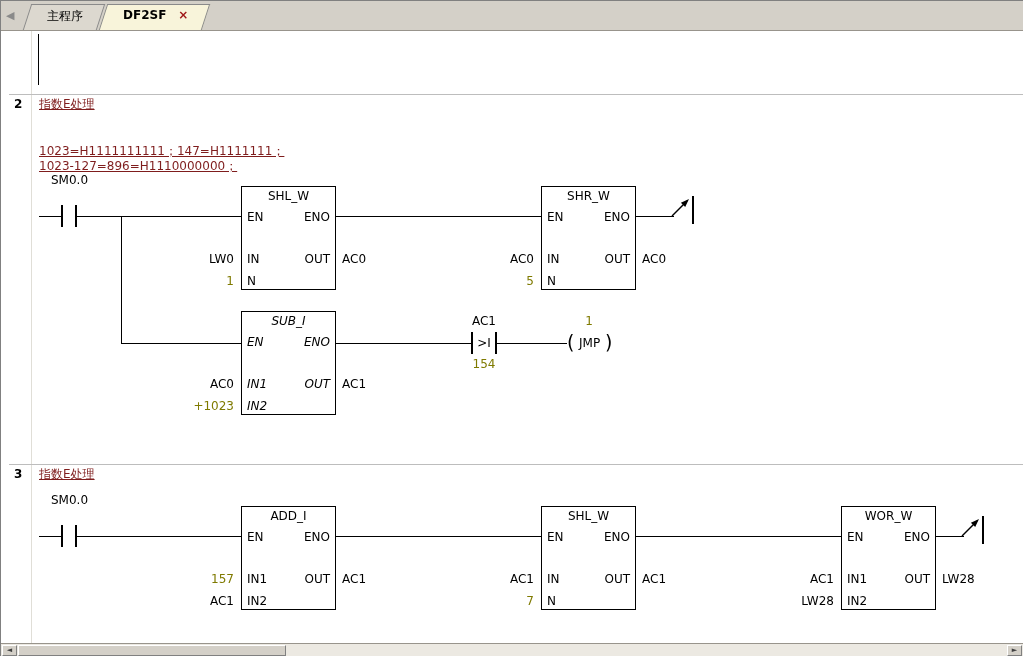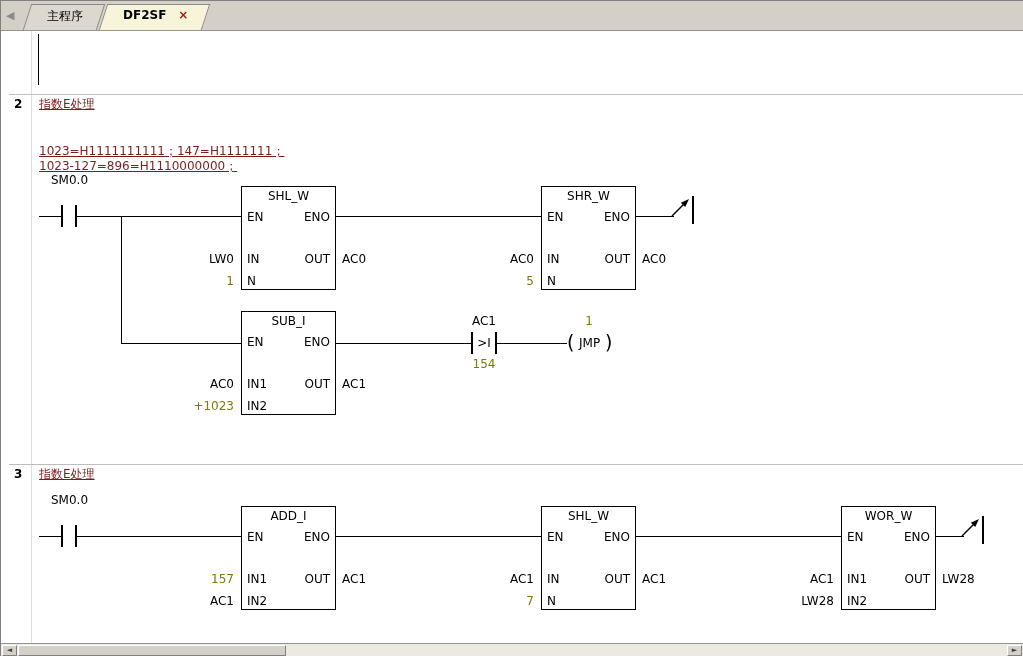--- a/index.html
+++ b/index.html
@@ -126,21 +126,21 @@
   <span class="t ra olive" style="left:471px; top:273px;">5</span>
   <span class="t" style="left:641px; top:251px;">AC0</span>
 
   <div class="hl" style="left:635px; top:215px; width:38px;"></div>
   <svg style="left:671px; top:193px;" width="26" height="32">
     <line x1="0" y1="22" x2="15" y2="7" stroke="#000" stroke-width="1.4"></line>
     <polygon points="17,5 13.2,13.1 8.9,8.8" fill="#000"></polygon>
     <line x1="21" y1="2" x2="21" y2="30" stroke="#000" stroke-width="2"></line>
   </svg>
 
-  <div class="blk" style="left:240px; top:310px;">
+  <div class="blk" style="left:240px; top:310px;font-style:italic;">
     <span class="bt">SUB_I</span>
     <span class="pl r-en">EN</span>
     <span class="pr r-en">ENO</span>
     <span class="pl r-in">IN1</span>
     <span class="pr r-in">OUT</span>
     <span class="pl r-n">IN2</span>
   </div>
   <span class="t ra" style="left:171px; top:376px;">AC0</span>
   <span class="t ra olive" style="left:171px; top:398px;">+1023</span>
   <span class="t" style="left:341px; top:376px;">AC1</span>

